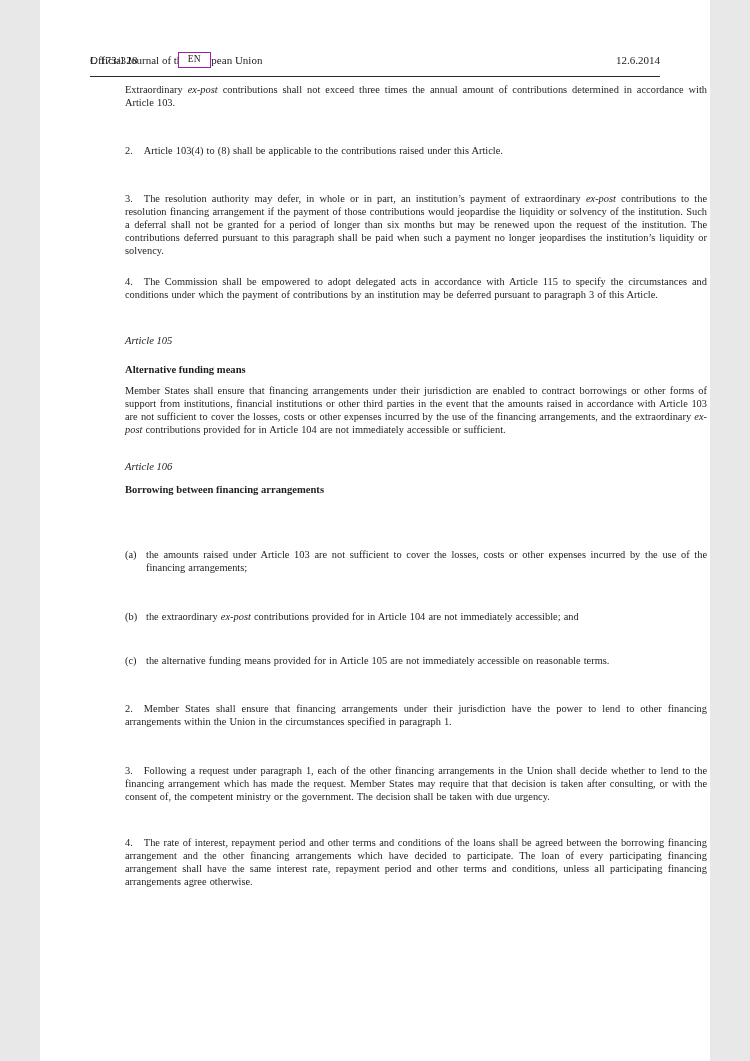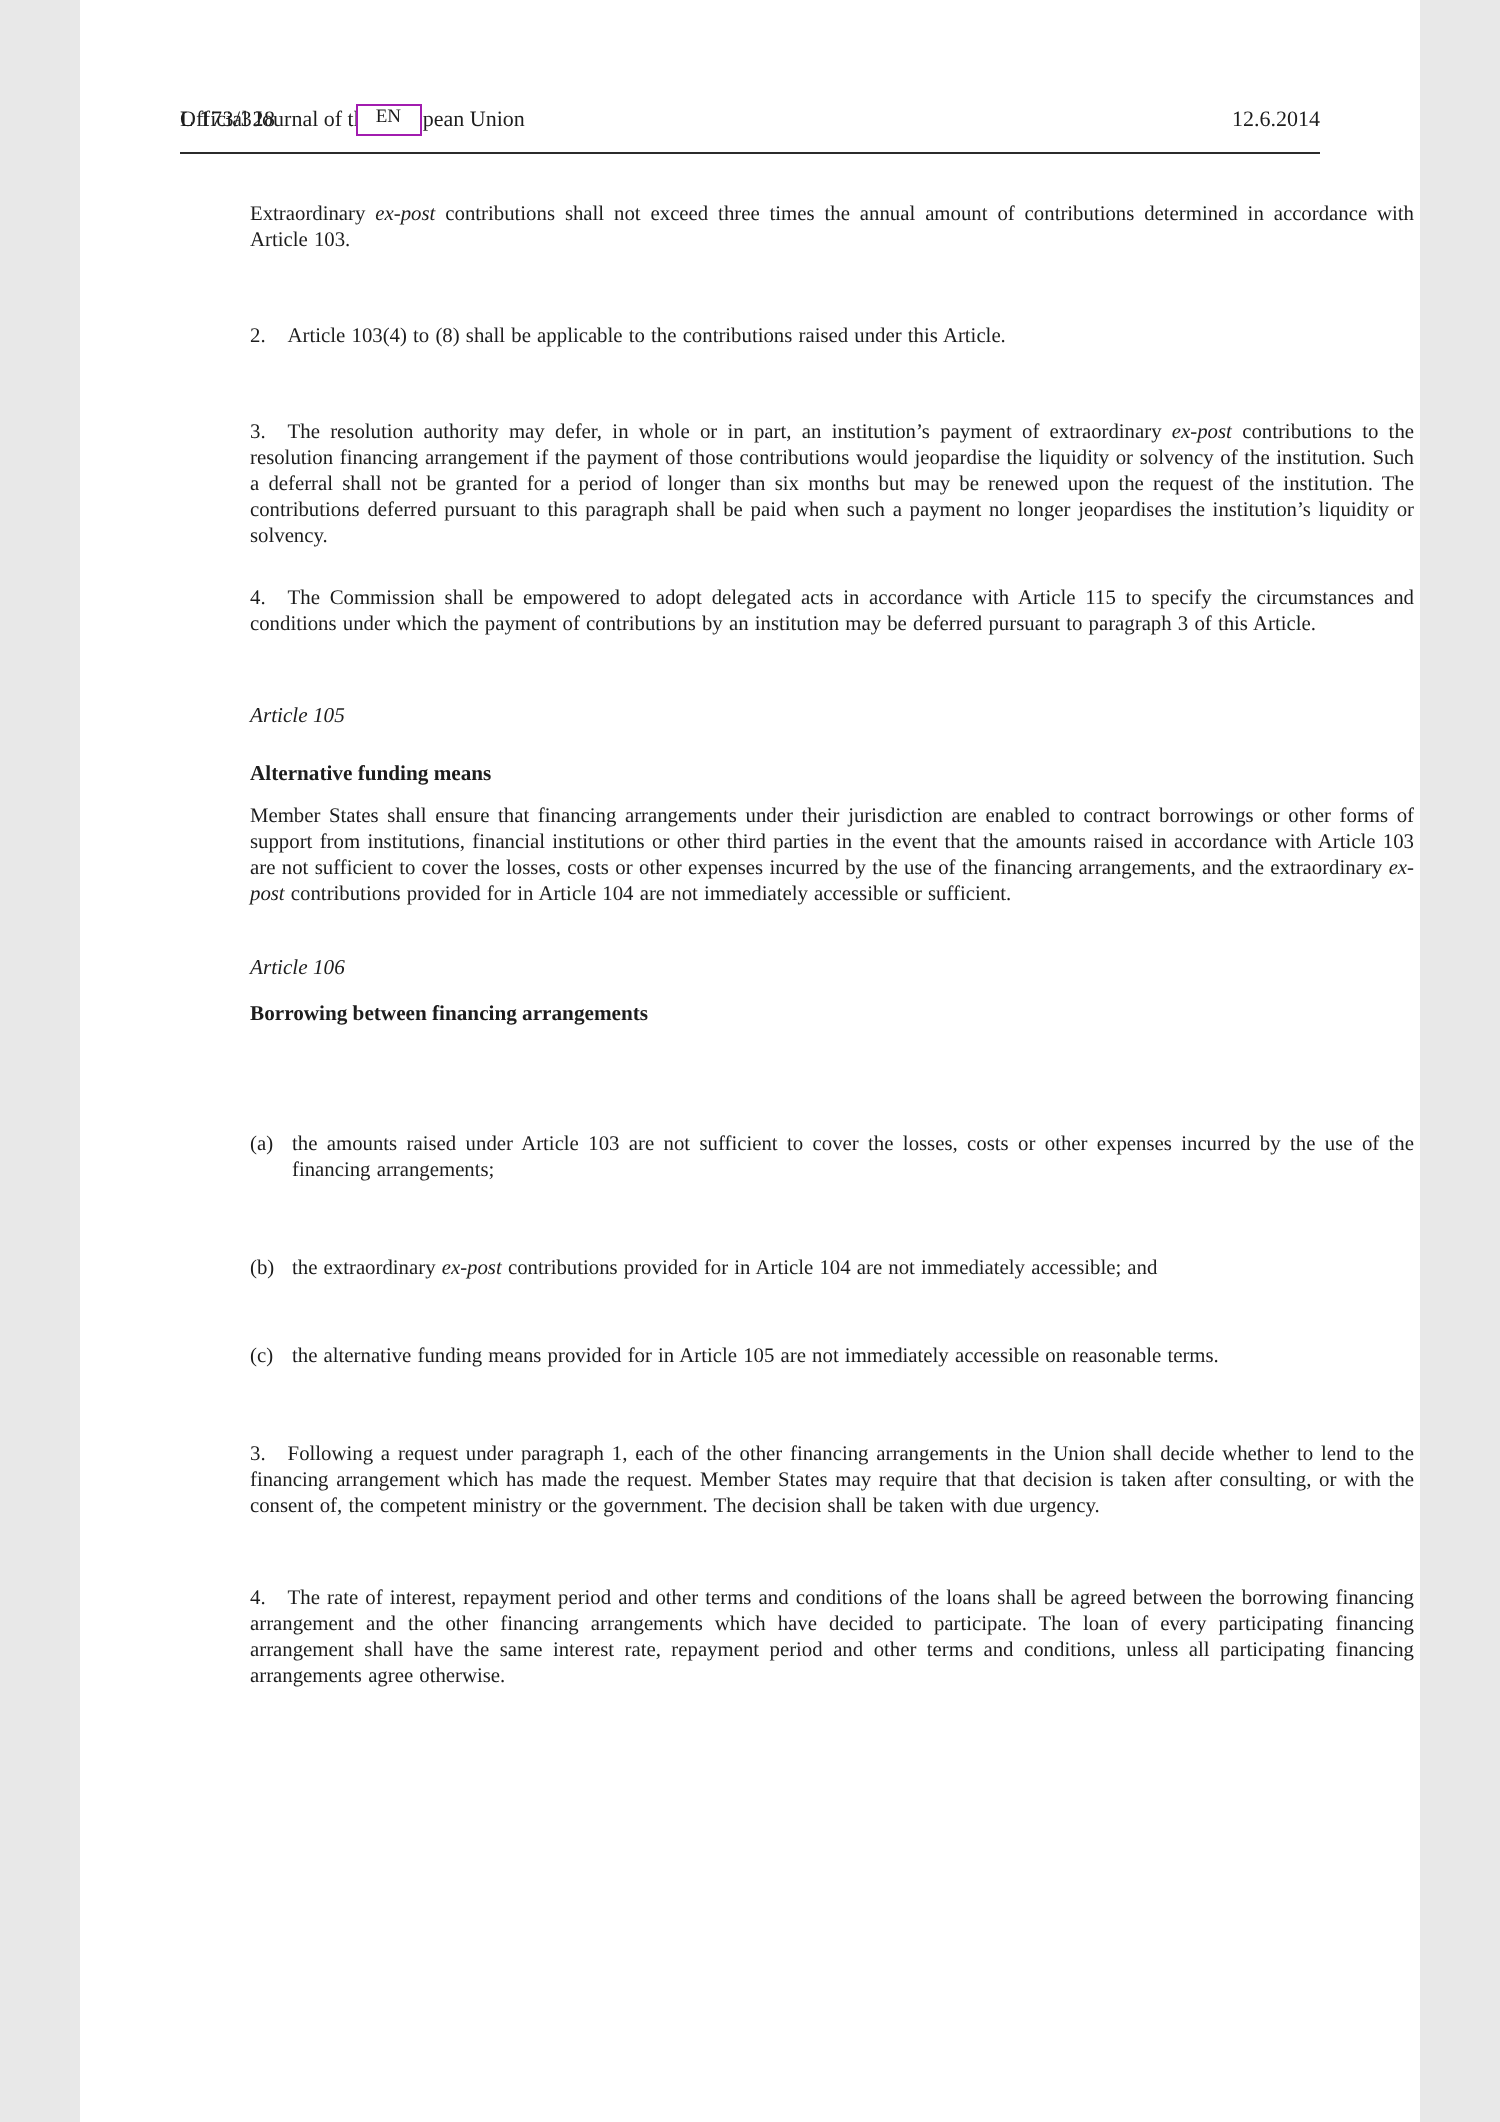--- a/index.html
+++ b/index.html
@@ -48,21 +48,21 @@
   .rule {
     margin-top: 7px;
     border-bottom: 1.5px solid #2b2b2b;
     height: 0;
   }
   
   .content {
     position: absolute;
     left: 85px;
     width: 582px;
-    top: 81px;
+    top: 63px;
   }
   .para {
     margin: 0;
     font-size: 10.4px;
     line-height: 13px;
     text-align: justify;
     word-spacing: 0.5px;
   }
   .pnum { padding-right: 11px; }
   .it { font-style: italic; }
@@ -120,19 +120,20 @@
     <p class="article-heading" style="margin-top:24px">Article 106</p>
     <p class="article-title" style="margin-top:10px">Borrowing between financing arrangements</p>
 
 
     <p class="para list" style="margin-top:52px"><span class="lmark">(a)</span><span>the amounts raised under Article 103 are not sufficient to cover the losses, costs or other expenses incurred by the use of the financing arrangements;</span></p>
 
     <p class="para list" style="margin-top:36px"><span class="lmark">(b)</span><span>the extraordinary </span><span class="it">ex-post</span><span> contributions provided for in Article 104 are not immediately accessible; and</span></p>
 
     <p class="para list" style="margin-top:31px"><span class="lmark">(c)</span><span>the alternative funding means provided for in Article 105 are not immediately accessible on reasonable terms.</span></p>
 
+    <p class="para" style="margin-top:35px"><span class="pnum">2.</span><span>Member States shall ensure that financing arrangements under their jurisdiction have the power to lend to other financing arrangements within the Union in the circumstances specified in paragraph 1.</span></p>
 
     <p class="para" style="margin-top:36px"><span class="pnum">3.</span><span>Following a request under paragraph 1, each of the other financing arrangements in the Union shall decide whether to lend to the financing arrangement which has made the request. Member States may require that that decision is taken after consulting, or with the consent of, the competent ministry or the government. The decision shall be taken with due urgency.</span></p>
 
     <p class="para" style="margin-top:33px"><span class="pnum">4.</span><span>The rate of interest, repayment period and other terms and conditions of the loans shall be agreed between the borrowing financing arrangement and the other financing arrangements which have decided to participate. The loan of every participating financing arrangement shall have the same interest rate, repayment period and other terms and conditions, unless all participating financing arrangements agree otherwise.</span></p>
 
   </div>
 </div>
 
 </body></html>

